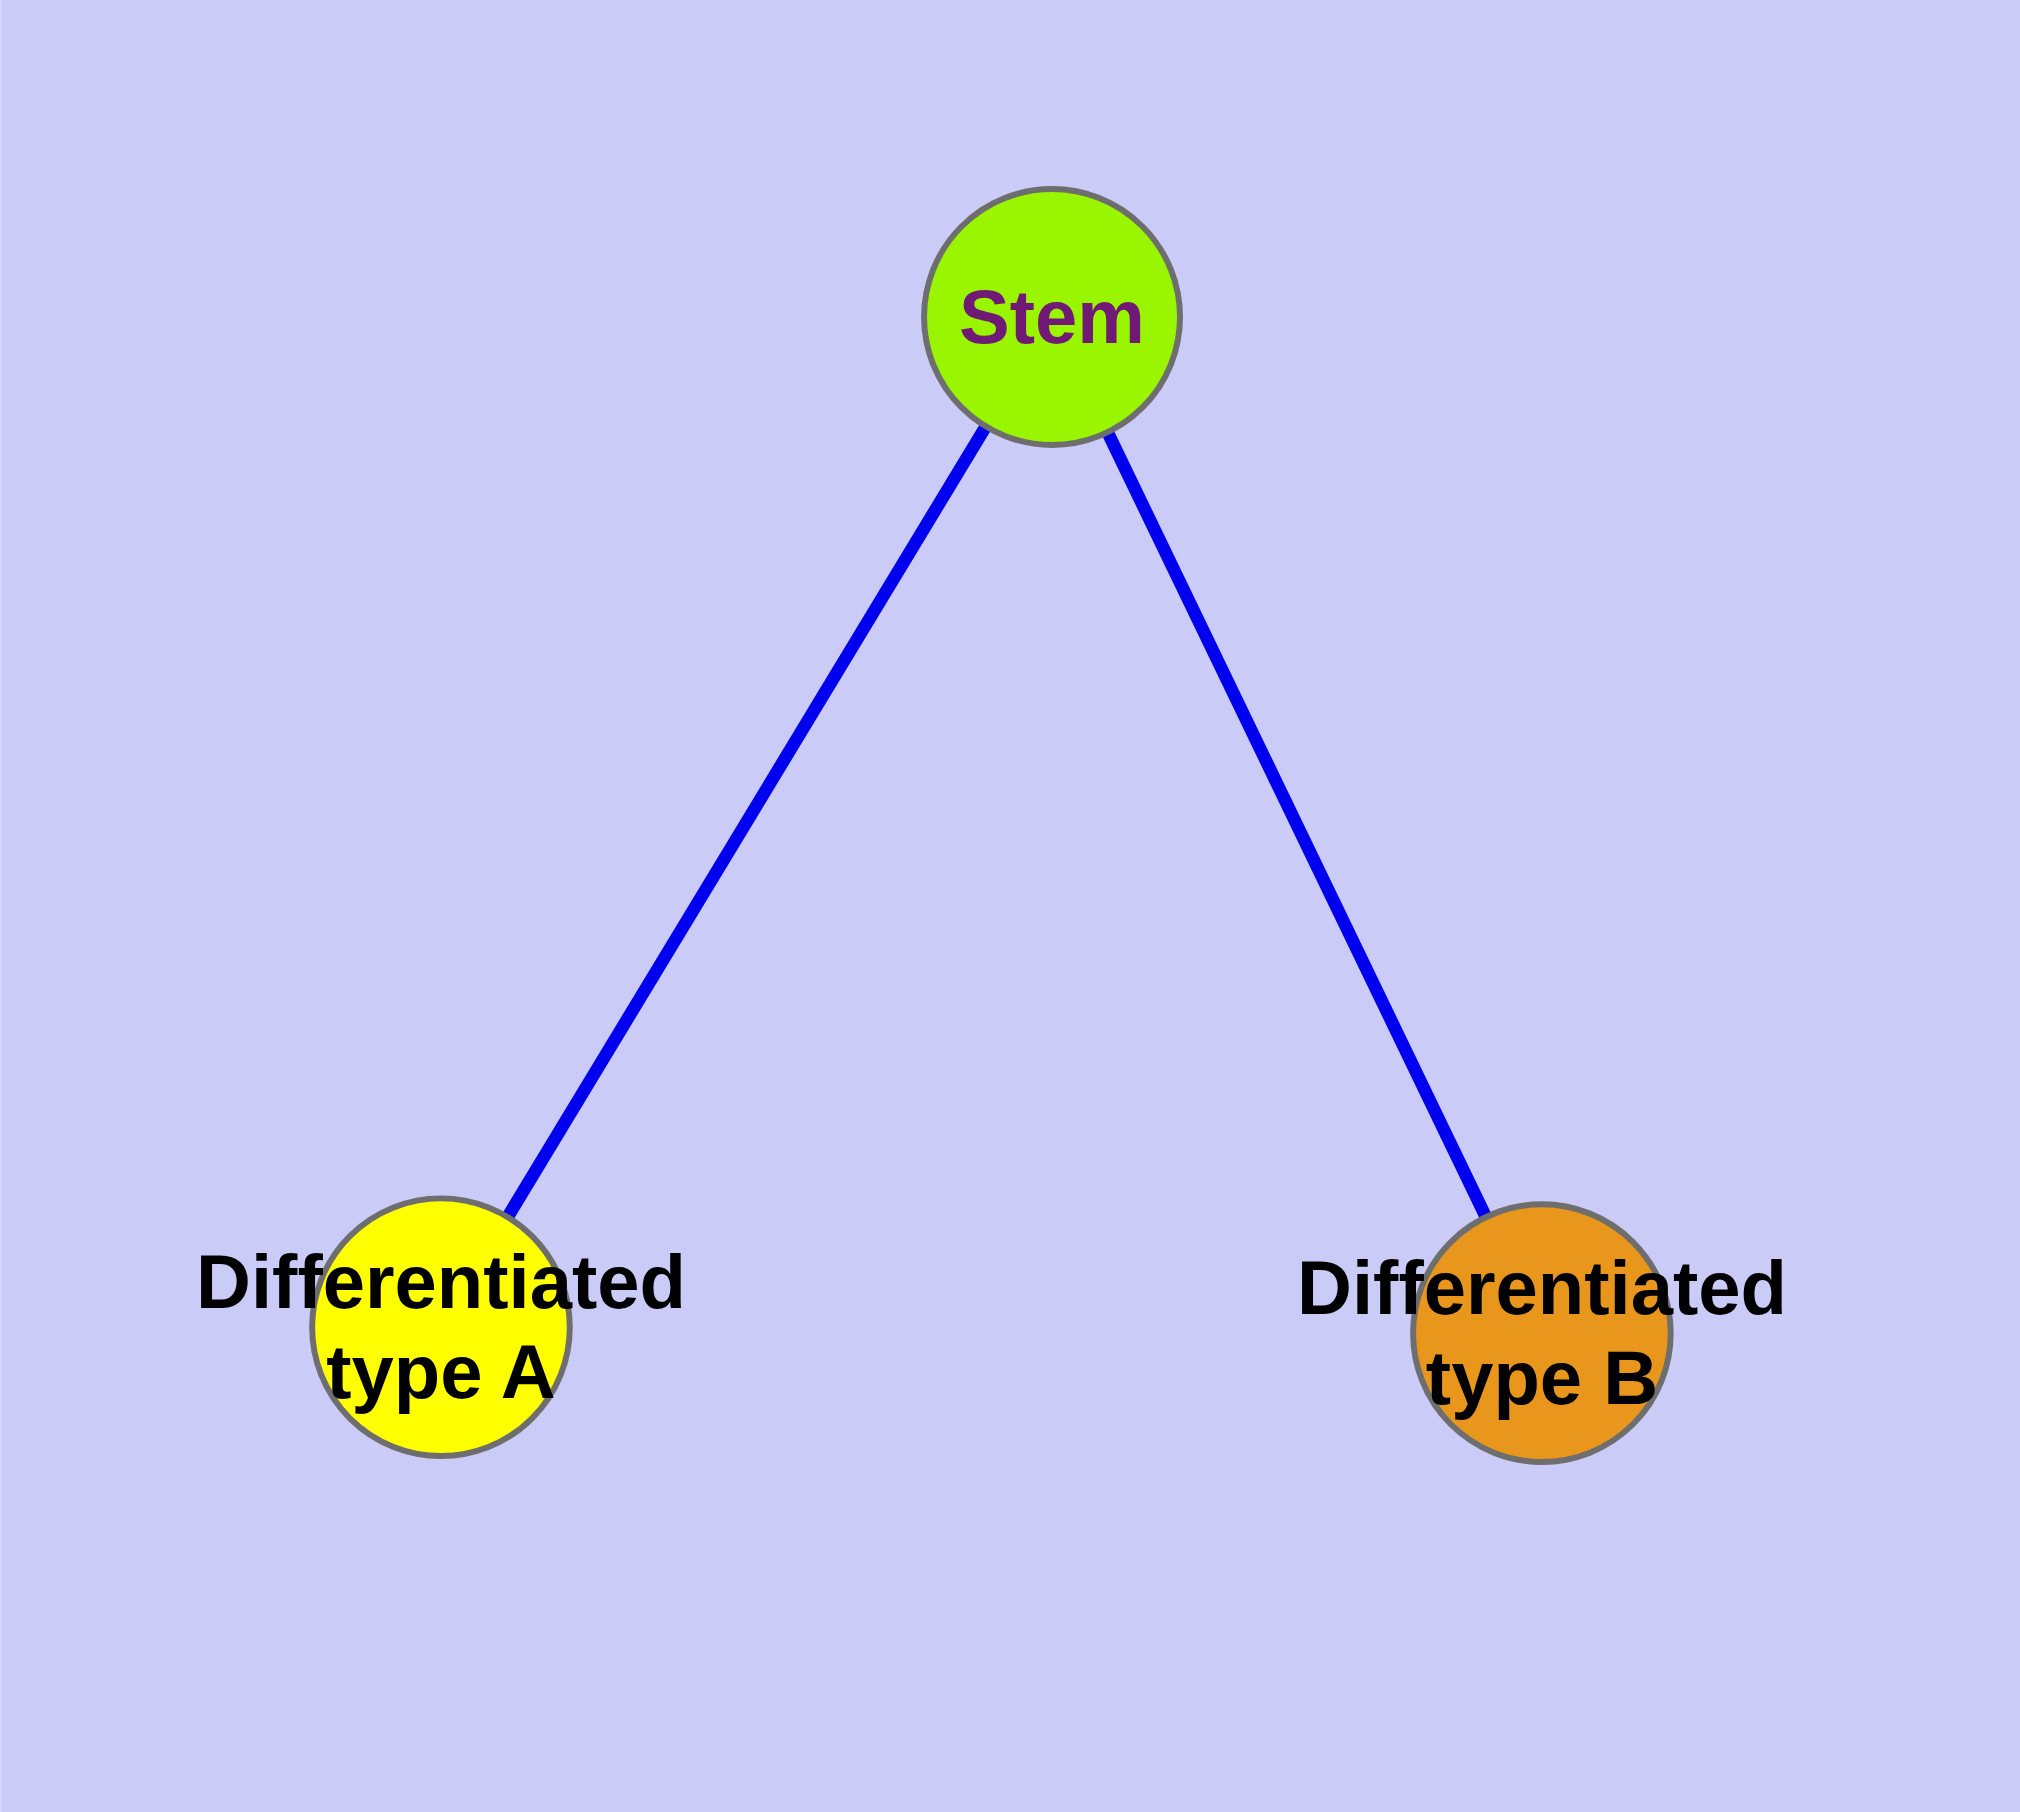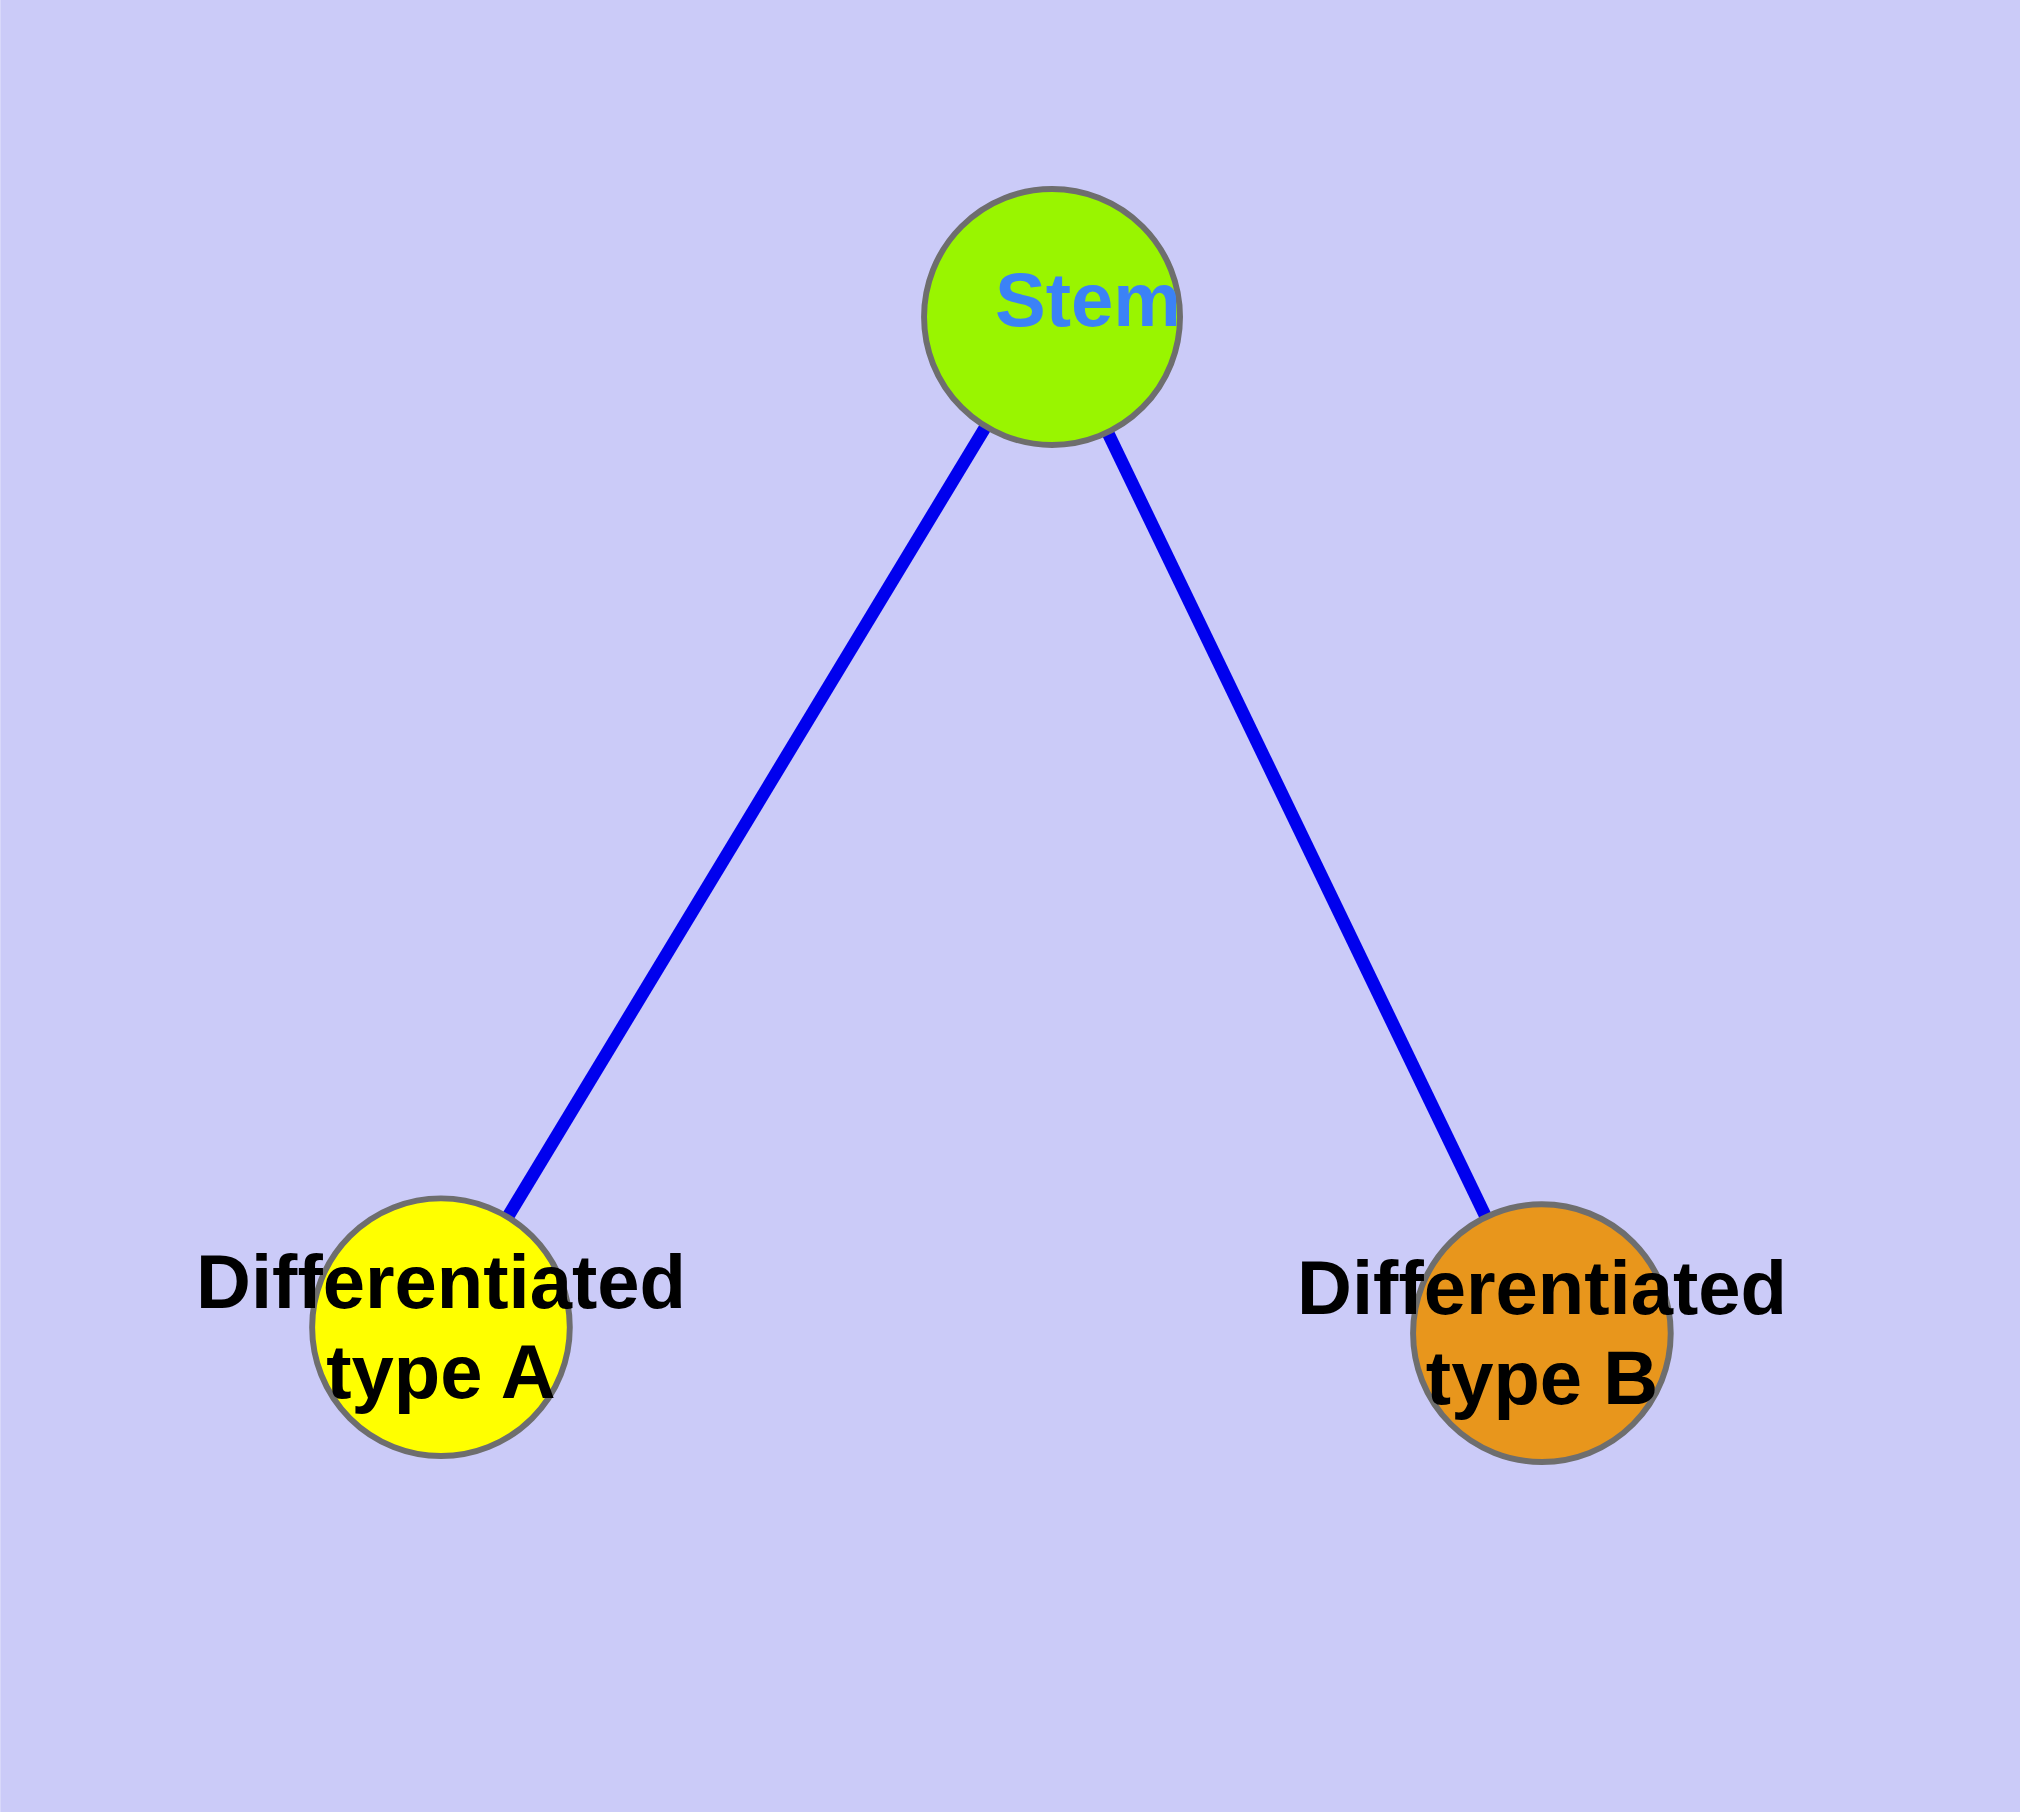--- a/index.html
+++ b/index.html
@@ -45,21 +45,21 @@
 
     <line x1="1241" y1="374" x2="1819" y2="1573" stroke-width="15" stroke="#0000EE"></line>
 
     <circle cx="1241" cy="374" r="151" stroke-width="7" fill="#99F500" stroke="#6E6E6E"></circle>
 
     <circle cx="520" cy="1566" r="152" stroke-width="7" fill="#FFFF00" stroke="#6E6E6E"></circle>
 
     <circle cx="1819" cy="1573" r="152" stroke-width="7" fill="#E8961C" stroke="#6E6E6E"></circle>
   </svg>
 
-  <div class="node-label" style="left: 1052px; top: 300px; color: #3b82f6; margin-left: 36px;">Stem</div>
+  <div class="node-label" style="left: 1052px; top: 317px; color: #701a75;">Stem</div>
 
   <div class="node-label" style="left: 441px; top: 1327px; color: rgb(0, 0, 0);">Differentiated
 type A</div>
 
   <div class="node-label" style="left: 1542px; top: 1333px; color: rgb(0, 0, 0);">Differentiated
 type B</div>
 
 </div>
 
 

